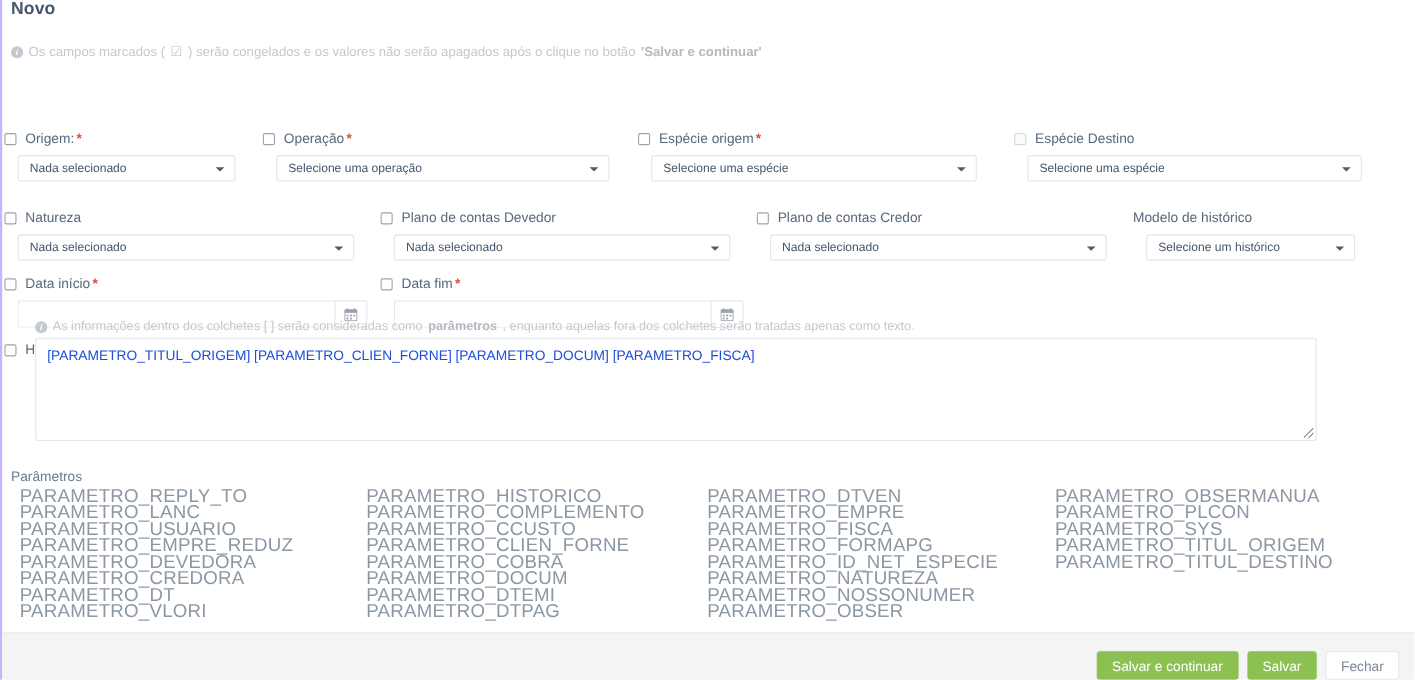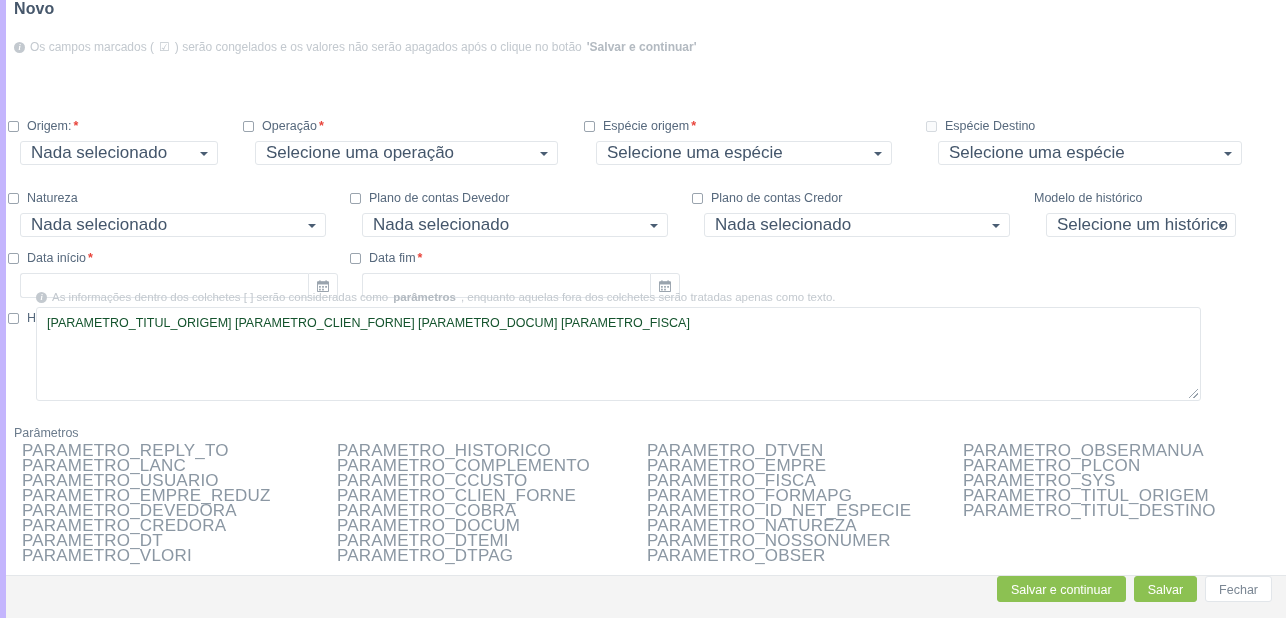--- a/index.html
+++ b/index.html
@@ -8,21 +8,21 @@
     width:1286px; height:618px;
     background:#ffffff;
     font-family:"Liberation Sans", sans-serif;
     font-size:13px;
     color:#3d4f63;
     overflow:hidden;
     position:relative;
   }
   .page {
     position:absolute; inset:0;
-    border-left:6px solid #c4b5fd;
+    border-left:2px solid #c4b5fd;
     background:#fff;
   }
 
   
   .page-title {
     position:absolute; left:8px; top:0px;
     font-size:16px; font-weight:700; color:#46576b;
     letter-spacing:.1px;
   }
   .alert-line {
@@ -56,21 +56,21 @@
   .lbl .req { color:#e8453c; font-weight:700; margin-left:2px; }
 
   .select {
     position:relative;
     height:24px;
     border:1px solid #e2e6ea;
     border-radius:3px;
     background:#fff;
     display:flex; align-items:center;
     padding:0 22px 0 10px;
-    font-size:17px;
+    font-size:11px;
     color:#44566b;
     white-space:nowrap; overflow:hidden;
     margin-left:14px;
   }
   .select .caret {
     position:absolute; right:9px; top:50%;
     width:0; height:0; margin-top:-1px;
     border-left:4px solid transparent;
     border-right:4px solid transparent;
     border-top:4px solid #4a5d73;
@@ -100,21 +100,21 @@
     font-size:11.5px; color:#c3c9cf;
     display:flex; align-items:center; gap:5px; white-space:nowrap;
   }
   .hist-info b { color:#b3bac1; font-weight:700; }
   .hist-area {
     position:absolute; left:30px; top:307px;
     width:1165px; height:94px;
     border:1px solid #e2e6ea; border-radius:3px;
     background:#fff;
     padding:7px 10px;
-    font-size:12.5px; color:#14532d;
+    font-size:12.5px; color:#1d4ed8;
     line-height:1.4;
   }
   .resize-grip {
     position:absolute; right:2px; bottom:2px;
     width:9px; height:9px;
     background:
       linear-gradient(135deg, transparent 0 45%, #9aa4ae 45% 55%, transparent 55% 100%),
       linear-gradient(135deg, transparent 0 70%, #9aa4ae 70% 80%, transparent 80% 100%);
   }
 
@@ -134,21 +134,21 @@
   .param-item {
     font-size:17px; font-weight:400; color:#8b97a3;
     line-height:15px; letter-spacing:.2px;
     white-space:nowrap;
   }
 
   
   .footer {
     position:absolute; left:0; right:0; bottom:0; height:43px;
     background:#f4f4f4; border-top:1px solid #e4e7ea;
-    display:flex; align-items:flex-start; justify-content:flex-end;
+    display:flex; align-items:flex-end; justify-content:flex-end;
     padding-right:14px; gap:8px;
   }
   .btn {
     height:26px; padding:0 13px; border-radius:3px;
     font-size:12.5px; line-height:26px;
     display:inline-block; white-space:nowrap;
     cursor:pointer; border:1px solid transparent;
   }
   .btn-green { background:#8cc152; color:#fff; border-color:#8cc152; }
   .btn-default { background:#fff; color:#7b8794; border-color:#e2e6ea; }

